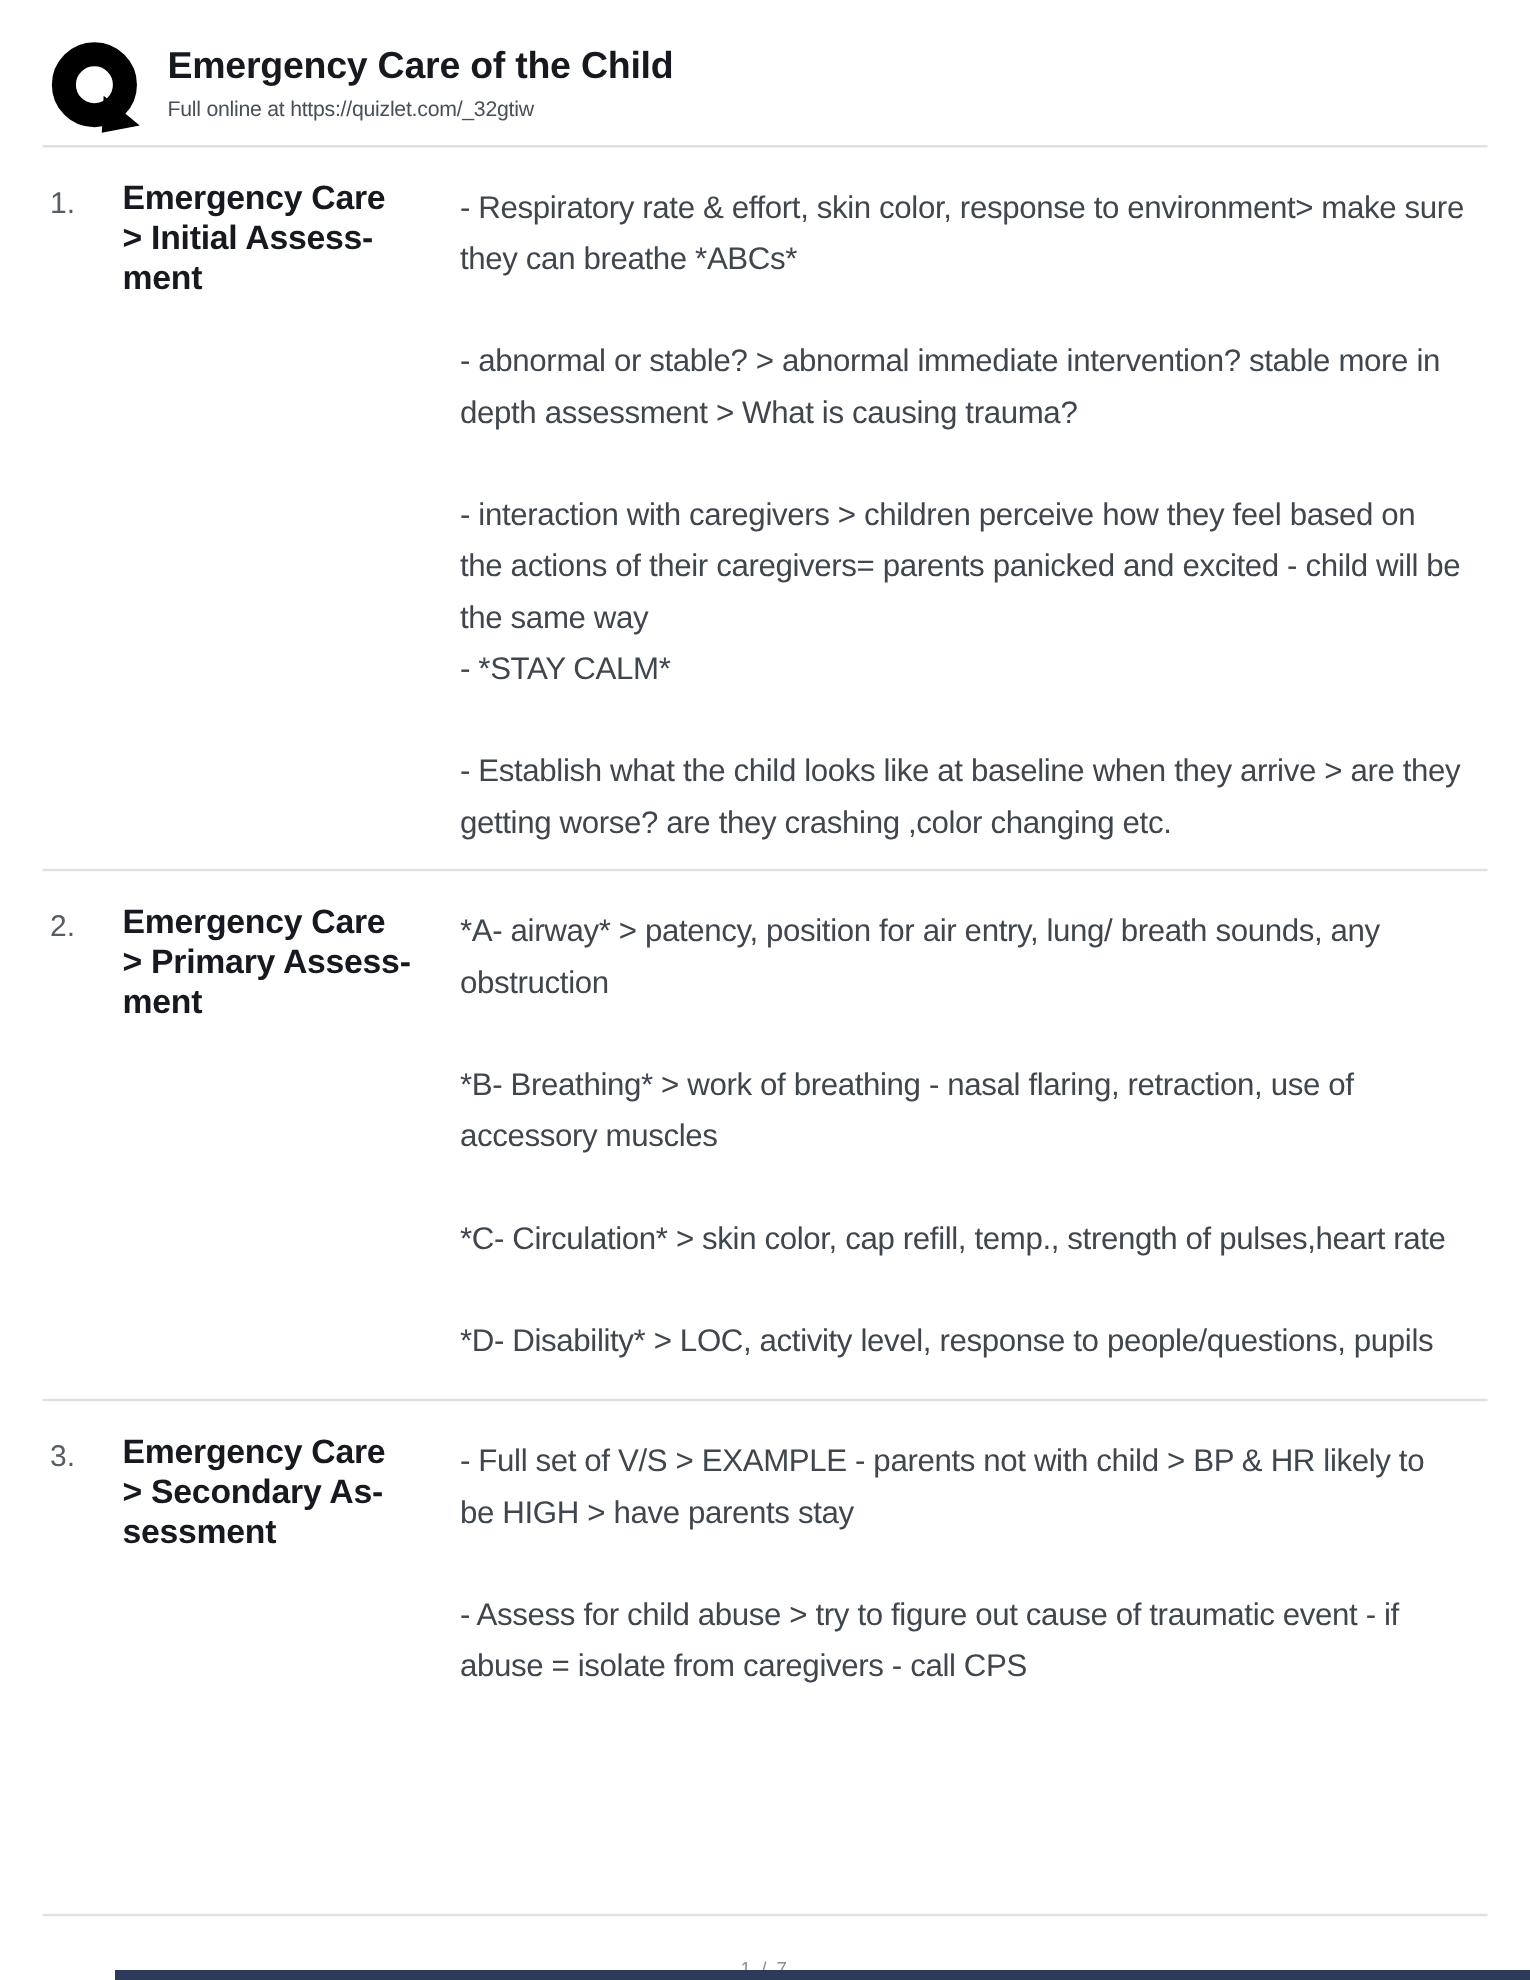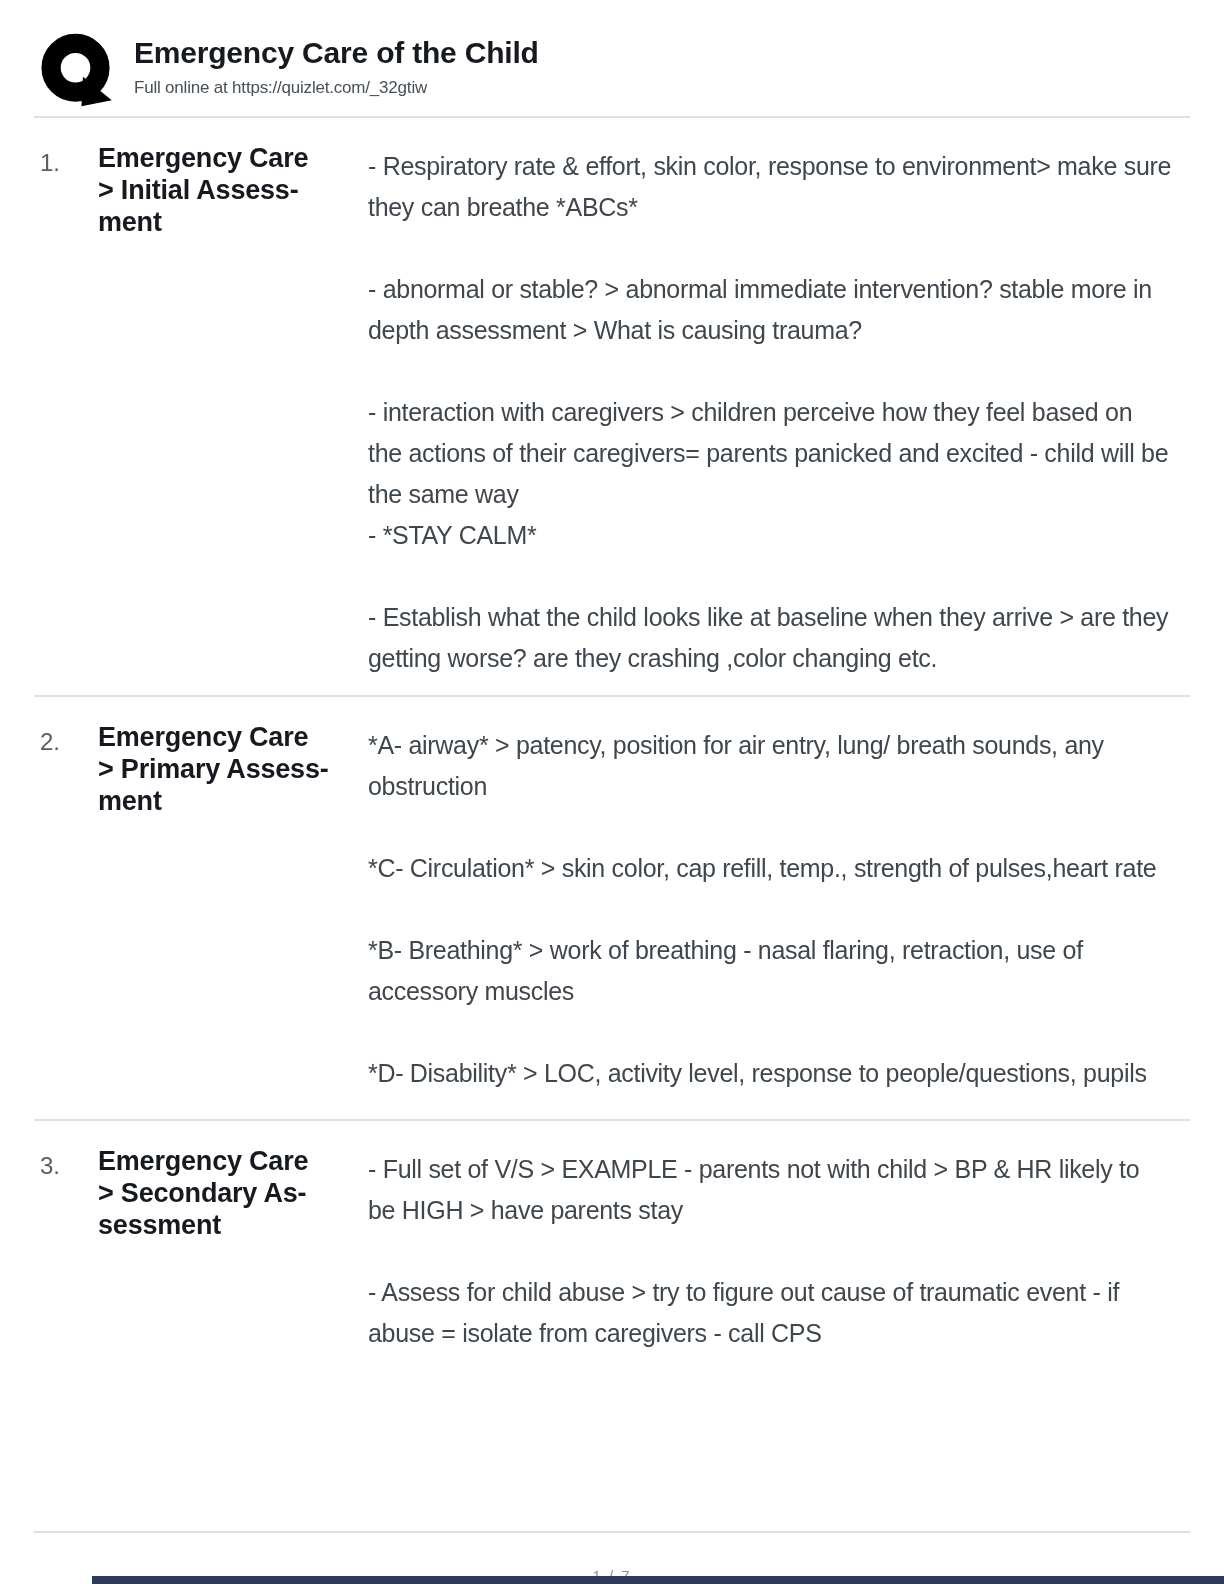--- a/index.html
+++ b/index.html
@@ -153,22 +153,22 @@
 
   <div class="divider"></div>
 
   <div class="card" id="card-1">
     <div class="card-number">2.</div>
     <div class="card-term">Emergency Care
 &gt; Primary Assess-
 ment</div>
     <div class="card-def">
       <p>*A- airway* &gt; patency, position for air entry, lung/ breath sounds, any obstruction</p>
+      <p>*B- Breathing* &gt; work of breathing - nasal flaring, retraction, use of accessory muscles</p>
       <p>*C- Circulation* &gt; skin color, cap refill, temp., strength of pulses,heart rate</p>
-      <p>*B- Breathing* &gt; work of breathing - nasal flaring, retraction, use of accessory muscles</p>
       <p>*D- Disability* &gt; LOC, activity level, response to people/questions, pupils</p>
     </div>
   </div>
 
   <div class="divider"></div>
 
   <div class="card" id="card-2">
     <div class="card-number">3.</div>
     <div class="card-term">Emergency Care
 &gt; Secondary As-

